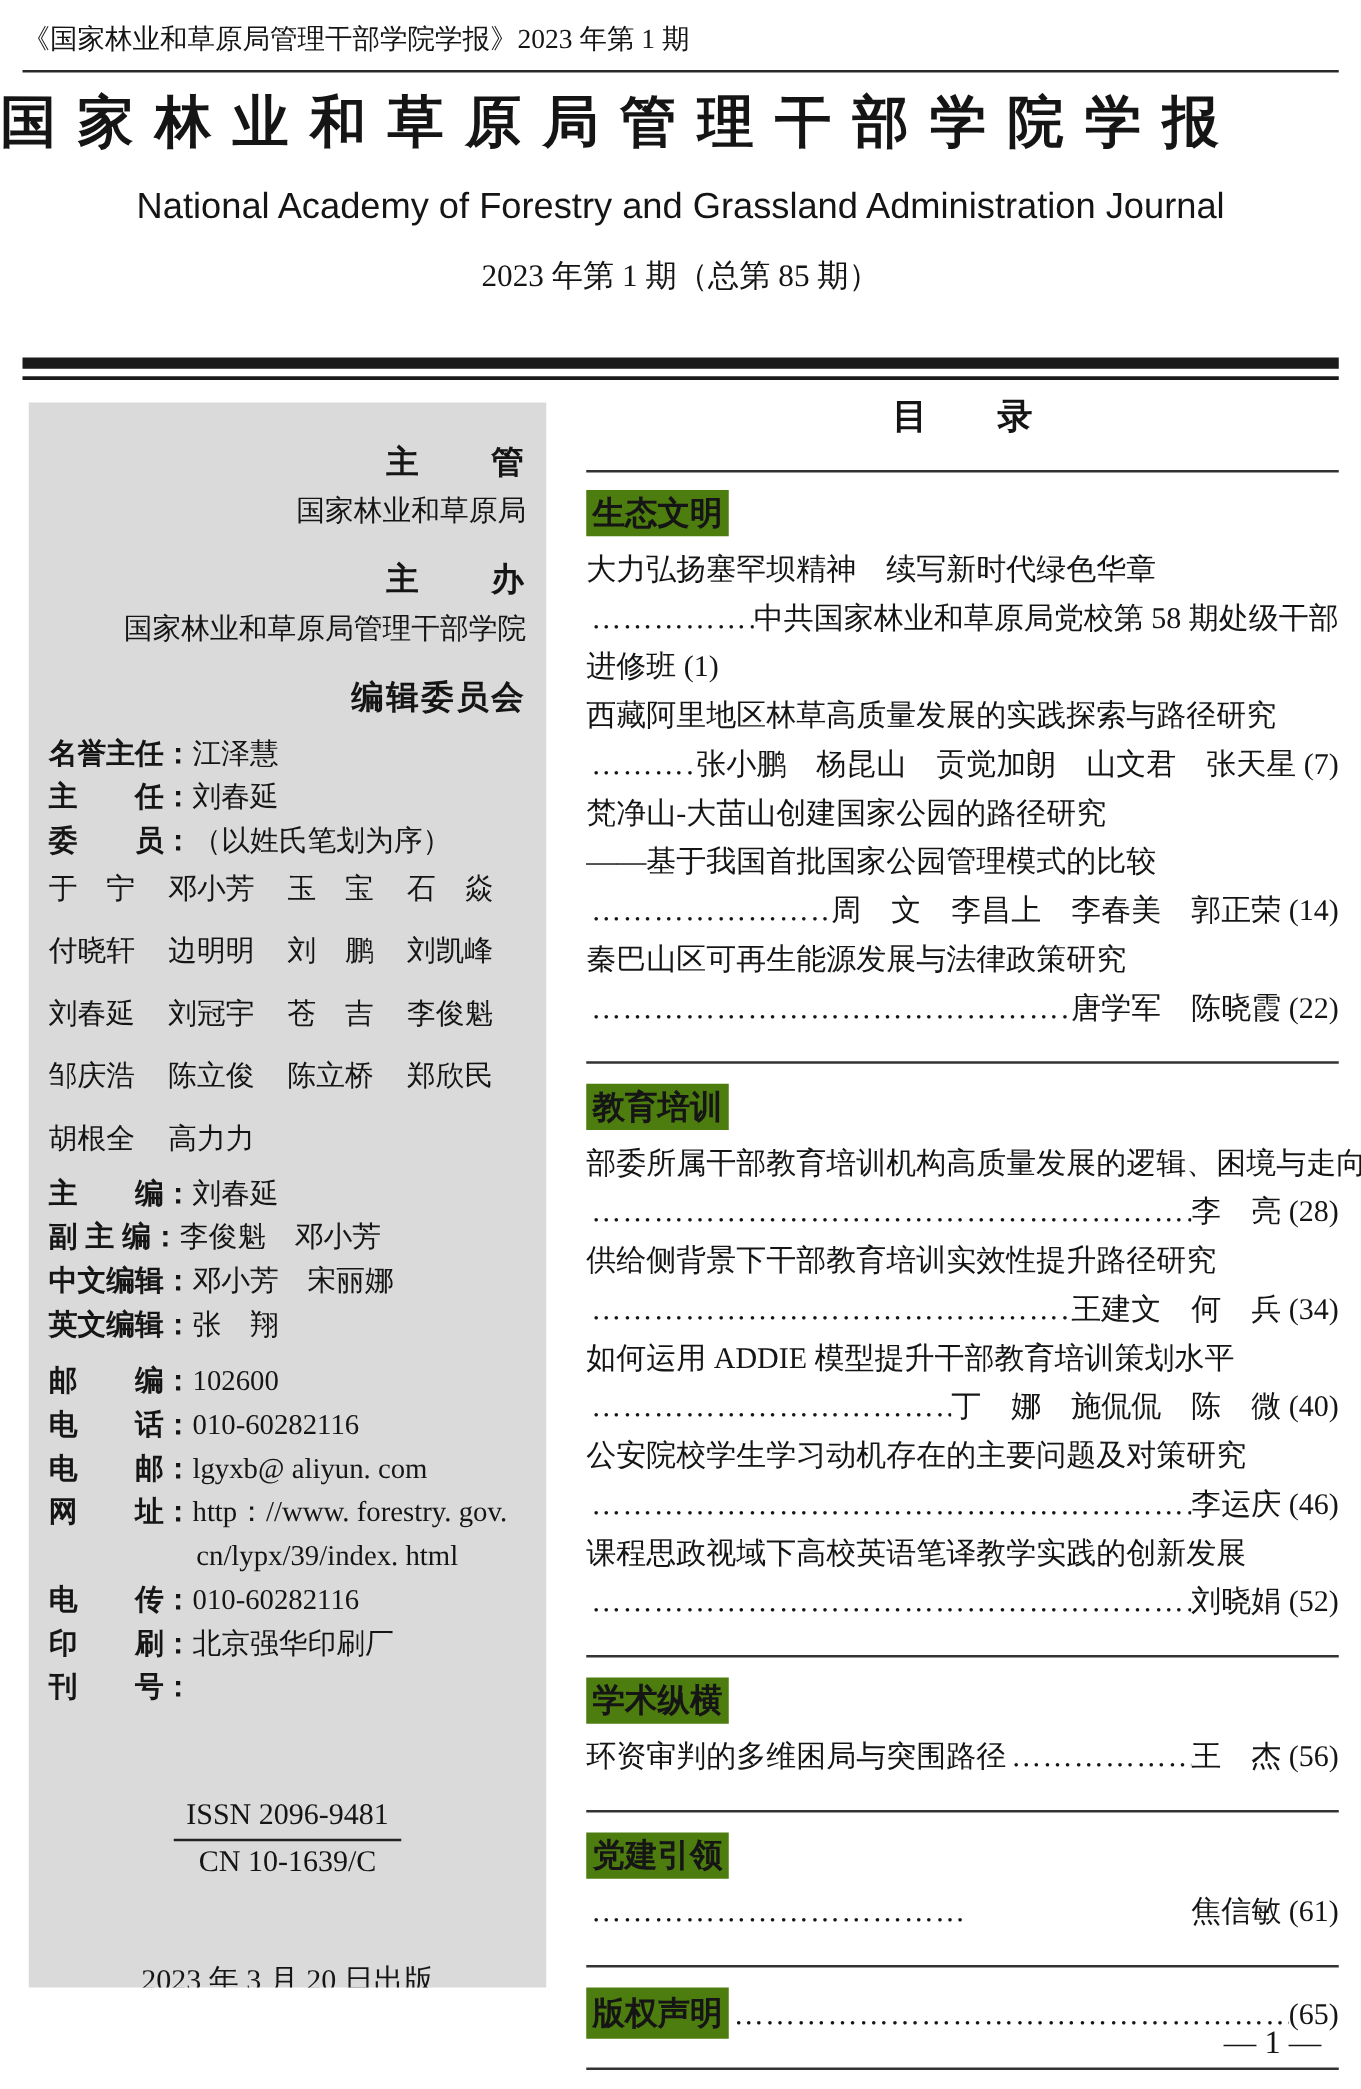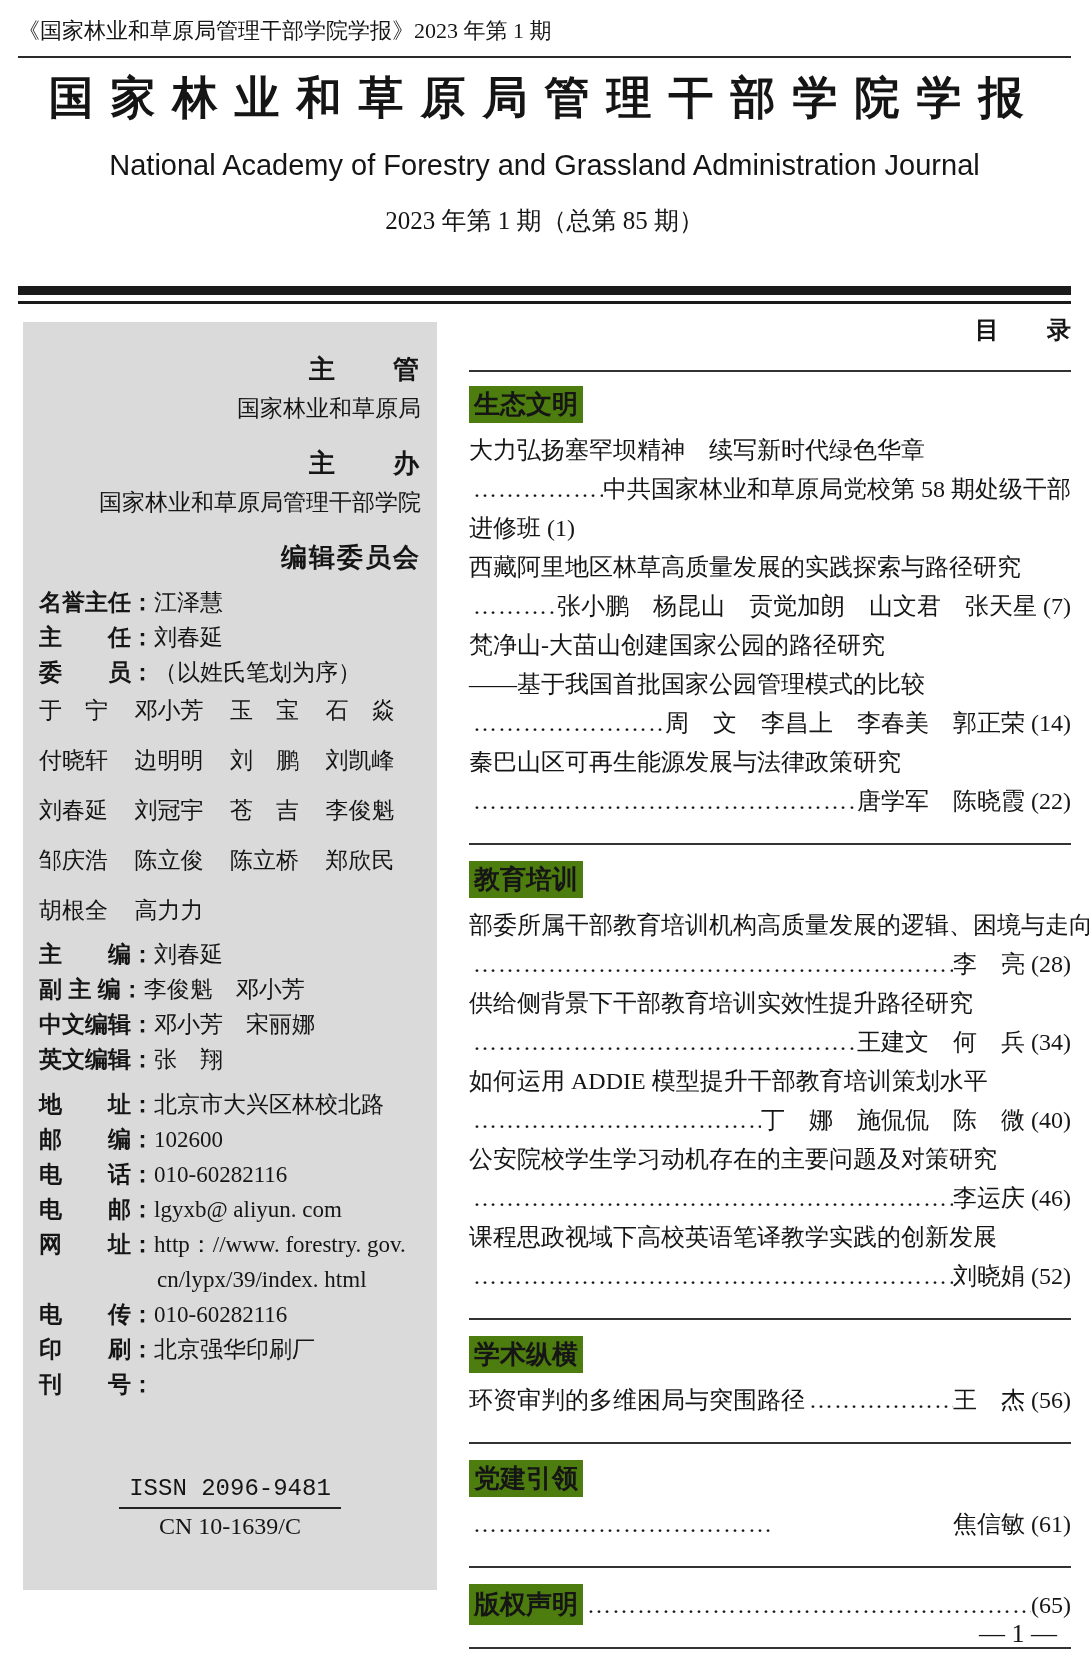--- a/index.html
+++ b/index.html
@@ -1,20 +1,20 @@
 <!DOCTYPE html>
 <html><head>
 <meta charset="utf-8">
 <style>
   html,body{margin:0;padding:0;background:#fff;}
   .page{position:relative;width:1089px;height:1671px;background:#fff;overflow:hidden;
         font-family:"Liberation Serif","DejaVu Serif",serif;color:#151515;}
   .top-note{position:absolute;top:16px;left:18px;font-size:22px;white-space:pre;}
   .top-rule{position:absolute;top:56px;left:18px;right:18px;border:none;border-top:2px solid #2a2a2a;margin:0;}
-  .title-cn{position:absolute;top:68px;left:0;width:100%;text-align:center;font-size:45px;font-weight:700;
+  .title-cn{position:absolute;top:68px;left:0;width:100%;font-size:45px;font-weight:700;
             letter-spacing:17px;white-space:nowrap;}
   .title-en{position:absolute;top:149px;left:0;width:100%;text-align:center;
             font-family:"Liberation Sans","DejaVu Sans",sans-serif;font-size:29px;}
   .issue-line{position:absolute;top:204px;left:0;width:100%;text-align:center;font-size:25px;}
   .thick-rule{position:absolute;top:286px;left:18px;right:18px;height:9px;background:#1a1a1a;}
   .thin-rule{position:absolute;top:301px;left:18px;right:18px;border:none;border-top:3px solid #1a1a1a;margin:0;}
   .main{position:absolute;top:322px;left:23px;right:18px;display:flex;align-items:flex-start;}
 
   
   .sidebar{width:414px;height:1268px;background:#dadada;box-sizing:border-box;
@@ -26,28 +26,28 @@
   .gap16{margin-top:22px;} .gap10{margin-top:14px;}
   .info-rows{margin-top:10px;}
   .info-row{display:flex;line-height:35px;white-space:pre;}
   .row-label{font-family:"Liberation Sans","DejaVu Sans",sans-serif;font-weight:700;
              white-space:pre;flex:0 0 auto;}
   .row-value{white-space:pre;}
   .info-row.cont{padding-left:118px;}
   .members{display:grid;grid-template-columns:repeat(4,1fr);row-gap:17px;line-height:33px;
            margin:4px 0 2px 0;white-space:pre;}
   .issn-box{text-align:center;margin-top:72px;font-size:24px;}
-  .issn-top{display:inline-block;border-bottom:2px solid #222;padding:0 10px 5px 10px;font-family:Liberation Mono, monospace;}
+  .issn-top{display:inline-block;border-bottom:2px solid #222;padding:0 10px 5px 10px;}
   .issn-bottom{margin-top:4px;}
   .pub-date{text-align:center;margin-top:64px;font-size:24px;white-space:pre;}
 
   
   .toc{flex:1 1 auto;box-sizing:border-box;padding-left:32px;font-size:24px;min-width:0;}
-  .toc-head{text-align:right;font-family:"Liberation Sans","DejaVu Sans",sans-serif;
-            font-weight:700;font-size:24px;white-space:pre;margin-top:-8px;}
+  .toc-head{text-align:center;font-family:"Liberation Sans","DejaVu Sans",sans-serif;
+            font-weight:700;font-size:28px;white-space:pre;margin-top:-8px;}
   .toc-head-rule{border:none;border-top:2px solid #333;margin:24px 0 14px 0;}
   .toc-sec{margin:4px 0 8px 0;}
   .sec-hl{display:inline-block;background:#4d7c0f;font-family:"Liberation Sans","DejaVu Sans",sans-serif;
           font-weight:700;font-size:26px;padding:1px 5px;white-space:pre;}
   .toc-title{line-height:39px;white-space:pre;}
   .toc-byline{display:flex;line-height:39px;}
   .toc-right{line-height:39px;text-align:left;white-space:pre;}
   .toc-single{display:flex;line-height:39px;align-items:baseline;}
   .toc-single .sec-hl{flex:0 0 auto;}
   .t-text{flex:0 0 auto;white-space:pre;}
@@ -89,21 +89,20 @@
           <div class="info-row"><span class="row-label">委　　员：</span><span class="row-value">（以姓氏笔划为序）</span></div>
         </div>
       <div class="members" id="members-grid"><span>于　宁</span><span>邓小芳</span><span>玉　宝</span><span>石　焱</span><span>付晓轩</span><span>边明明</span><span>刘　鹏</span><span>刘凯峰</span><span>刘春延</span><span>刘冠宇</span><span>苍　吉</span><span>李俊魁</span><span>邹庆浩</span><span>陈立俊</span><span>陈立桥</span><span>郑欣民</span><span>胡根全</span><span>高力力</span></div>
       <div class="info-rows" id="editor-rows">
           <div class="info-row"><span class="row-label">主　　编：</span><span class="row-value">刘春延</span></div>
           <div class="info-row"><span class="row-label">副 主 编：</span><span class="row-value">李俊魁　邓小芳</span></div>
           <div class="info-row"><span class="row-label">中文编辑：</span><span class="row-value">邓小芳　宋丽娜</span></div>
           <div class="info-row"><span class="row-label">英文编辑：</span><span class="row-value">张　翔</span></div>
         </div>
       <div class="info-rows gap10" id="contact-rows">
-          <div class="info-row"><span class="row-label">地　　址：</span><span class="row-value">北京市大兴区林校北路</span></div>
           <div class="info-row"><span class="row-label">邮　　编：</span><span class="row-value">102600</span></div>
           <div class="info-row"><span class="row-label">电　　话：</span><span class="row-value">010-60282116</span></div>
           <div class="info-row"><span class="row-label">电　　邮：</span><span class="row-value">lgyxb@ aliyun. com</span></div>
           <div class="info-row"><span class="row-label">网　　址：</span><span class="row-value">http：//www. forestry. gov.</span></div>
           <div class="info-row cont"><span class="row-value">cn/lypx/39/index. html</span></div>
           <div class="info-row"><span class="row-label">电　　传：</span><span class="row-value">010-60282116</span></div>
           <div class="info-row"><span class="row-label">印　　刷：</span><span class="row-value">北京强华印刷厂</span></div>
           <div class="info-row"><span class="row-label">刊　　号：</span><span class="row-value"></span></div>
         </div>
 

